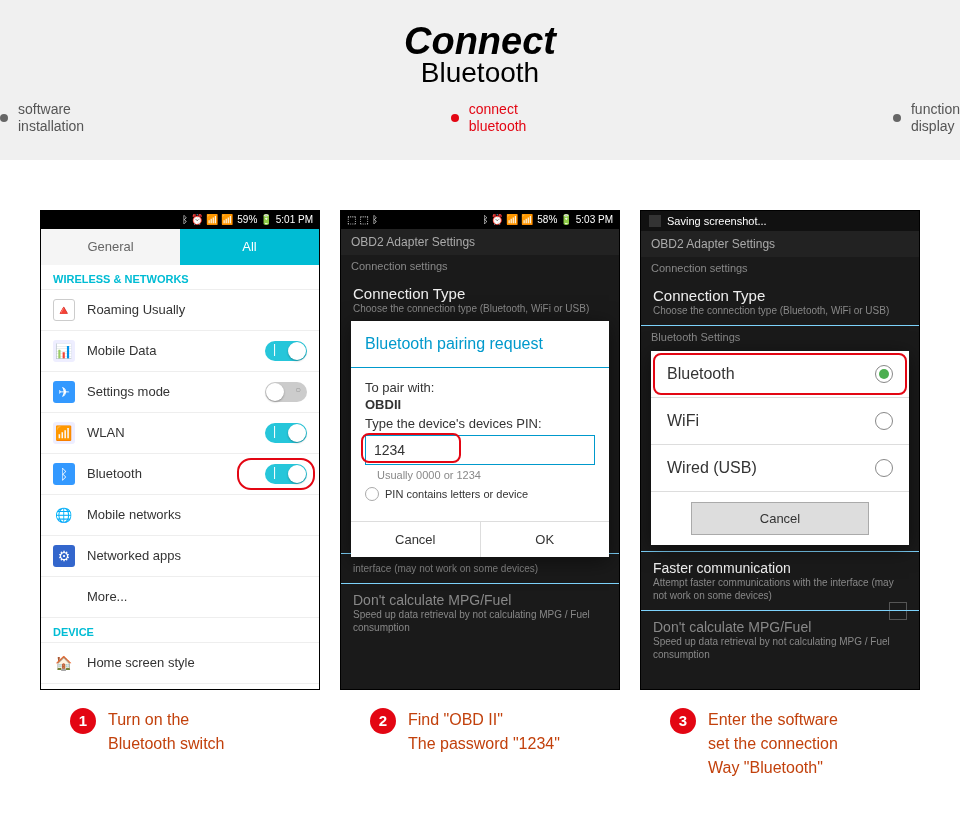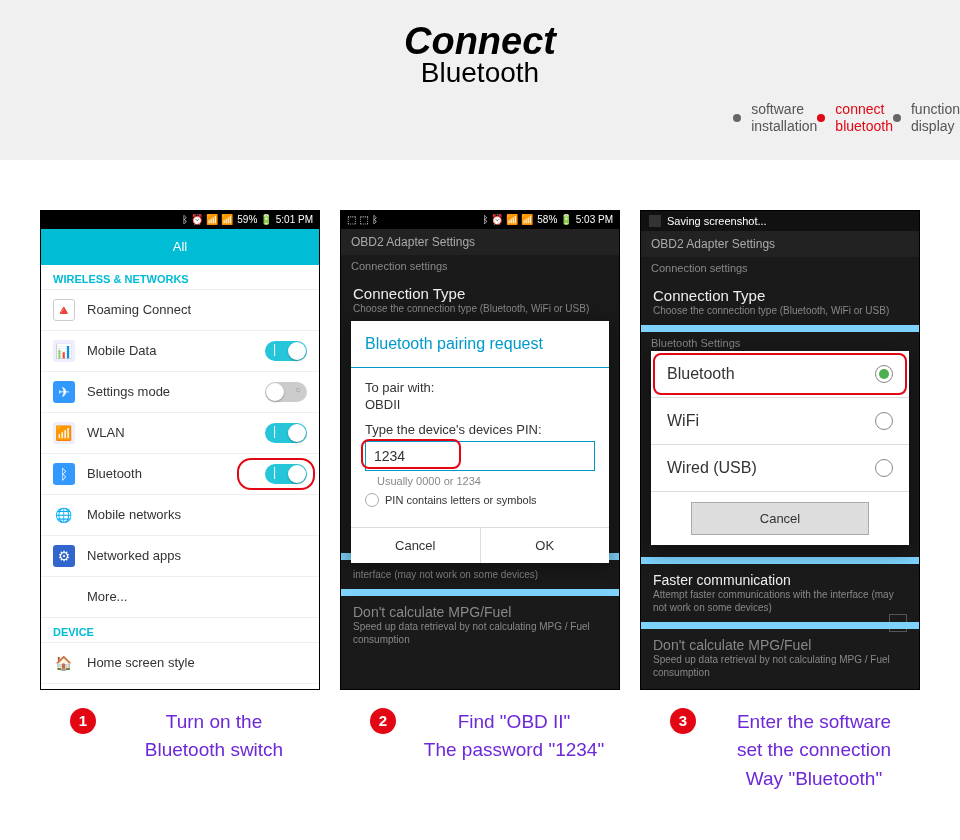--- a/index.html
+++ b/index.html
@@ -1,20 +1,20 @@
 <!DOCTYPE html>
 <html><head>
 <meta charset="utf-8">
 <style>
 *{box-sizing:border-box;margin:0;padding:0;font-family:Arial,Helvetica,sans-serif}
 body{width:960px;height:840px;background:#fff}
 .header{background:#f0f0f0;padding:20px 0 25px;text-align:center}
 .title-main{font-size:38px;font-weight:700;font-style:italic;color:#000}
 .title-sub{font-size:28px;font-weight:400;color:#000;margin-top:-6px}
-.nav{display:flex;justify-content:flex-end;margin-top:12px}
+.nav{display:flex;justify-content:space-between;gap:60px;margin-top:12px}
 .nav-item{display:flex;align-items:center;gap:10px;font-size:14px;line-height:1.2}
 .dot{width:8px;height:8px;border-radius:50%;background:#666}
 .nav-item.active .dot{background:#e30613}
 .nav-item.active .nav-text{color:#e30613}
 .nav-text{color:#555;text-align:left}
 .shots{display:flex;justify-content:space-between;padding:50px 40px 10px;gap:20px}
 .phone{width:280px;height:480px;border:1px solid #000;background:#000;overflow:hidden;position:relative;font-size:12px}
 .statusbar{background:#000;color:#fff;font-size:10px;display:flex;justify-content:flex-end;align-items:center;height:18px;padding:0 6px;gap:3px}
 .sb-left{position:absolute;left:6px;display:flex;gap:3px}
 
@@ -33,44 +33,44 @@
 .toggle.off::after{left:1px;right:auto}
 .toggle.off::before{content:"○";position:absolute;right:6px;top:2px;color:#999;font-size:10px}
 .highlight-red{position:absolute;border:2px solid #e30613;border-radius:14px}
 
 .dark{background:#1a1a1a;color:#ccc}
 .dark .hdr{background:#222;color:#aaa;font-size:12px;padding:6px 10px}
 .dark .sub{font-size:11px;color:#888;padding:5px 10px}
 .dark .item{padding:8px 12px}
 .dark .item .t{color:#eee;font-size:15px}
 .dark .item .d{color:#888;font-size:10px;line-height:1.3}
-.dark .sep{border-top:7px solid #7dd3fc}
+.dark .sep{border-top:1px solid #7dd3fc}
 .dialog{position:absolute;left:10px;right:10px;background:#fff;color:#333;box-shadow:0 4px 20px rgba(0,0,0,.5)}
 .p2 .dialog{top:110px}
 .p2 .dlg-title{color:#0099cc;font-size:16px;padding:14px;border-bottom:1px solid #0099cc}
 .p2 .dlg-body{padding:12px 14px;font-size:13px}
 .p2 .dlg-body .lbl{margin-bottom:2px}
-.p2 .dlg-body .val{font-weight:400;margin-bottom:10px}
+.p2 .dlg-body .val{font-weight:700;margin-bottom:4px}
 .p2 .pin-input{border:1px solid #0099cc;padding:6px 8px;font-size:14px;margin:4px 0}
 .p2 .hint{font-size:11px;color:#888;margin:3px 12px 6px}
 .p2 .chk{display:flex;align-items:center;font-size:11px;gap:6px;margin:4px 0 8px}
 .p2 .chk .box{width:14px;height:14px;border:1px solid #aaa;border-radius:50%}
 .p2 .dlg-btns{display:flex;border-top:1px solid #ddd}
 .p2 .dlg-btn{flex:1;text-align:center;padding:10px;font-size:13px}
 .p2 .dlg-btn:first-child{border-right:1px solid #ddd}
 .p3 .dialog{top:140px}
 .p3 .opt{display:flex;align-items:center;justify-content:space-between;padding:14px 16px;border-bottom:1px solid #ddd;font-size:16px}
 .p3 .radio{width:18px;height:18px;border:1px solid #888;border-radius:50%;position:relative}
 .p3 .radio.sel::after{content:"";position:absolute;inset:3px;border-radius:50%;background:#4caf50}
 .p3 .dlg-btn{background:#ddd;border:1px solid #aaa;text-align:center;padding:8px;margin:10px 40px;font-size:13px}
 .p3 .chkbox{width:18px;height:18px;border:1px solid #555;position:absolute;right:12px}
 .captions{display:flex;justify-content:space-between;padding:8px 40px 30px;gap:20px}
 .cap{width:280px;display:flex;align-items:flex-start;gap:12px;padding-left:30px}
 .num{width:26px;height:26px;border-radius:50%;background:#e30613;color:#fff;font-weight:700;display:flex;align-items:center;justify-content:center;flex-shrink:0;font-size:15px}
-.cap-text{font-size:19px;color:#6d28d9;line-height:1.5;text-align:center;flex:1}
+.cap-text{font-size:16px;color:#c2410c;line-height:1.5;text-align:left;flex:1}
 .savebar{background:#111;color:#fff;font-size:11px;padding:4px 8px;display:flex;align-items:center;gap:6px}
 .savebar .sq{width:12px;height:12px;background:#333}
 </style>
 </head>
 <body>
 
 <div class="header">
   <div class="title-main">Connect</div>
   <div class="title-sub">Bluetooth</div>
   <div class="nav">
@@ -95,27 +95,28 @@
     <div class="statusbar">
       <span>ᛒ</span>
         <span>⏰</span>
         <span>📶</span>
         <span>📶</span>
       <span>59%</span>
         <span>🔋</span>
       <span>5:01 PM</span>
     </div>
     <div class="tabs">
+      <div class="tab">General</div>
       <div class="tab active">All</div>
     </div>
     <div class="body">
       <div class="section">WIRELESS &amp; NETWORKS</div>
       <div class="row">
           <span class="ico" style="background:#fff;border:1px solid #ccc">🔺</span>
-          <span class="label">Roaming Connect</span>
+          <span class="label">Roaming Usually</span>
         </div>
       <div class="row">
           <span class="ico" style="background:#eef">📊</span>
           <span class="label">Mobile Data</span>
           <span class="toggle on"></span>
         </div>
       <div class="row">
           <span class="ico" style="background:#39f;color:#fff">✈</span>
           <span class="label">Settings mode</span>
           <span class="toggle off"></span>
@@ -185,21 +186,21 @@
         <div class="lbl">To pair with:</div>
         <div class="val">OBDII</div>
         <div class="lbl">Type the device's devices PIN:</div>
         <div style="position:relative">
           <div class="pin-input">1234</div>
           <span class="highlight-red" style="left:-4px;top:-2px;width:100px;height:30px;border-radius:8px"></span>
         </div>
         <div class="hint">Usually 0000 or 1234</div>
         <div class="chk">
             <span class="box"></span>
-            <span>PIN contains letters or symbols</span>
+            <span>PIN contains letters or device</span>
           </div>
       </div>
       <div class="dlg-btns">
         <div class="dlg-btn">Cancel</div>
         <div class="dlg-btn">OK</div>
       </div>
     </div>
   </div>
 
   <div class="phone p3 dark">

